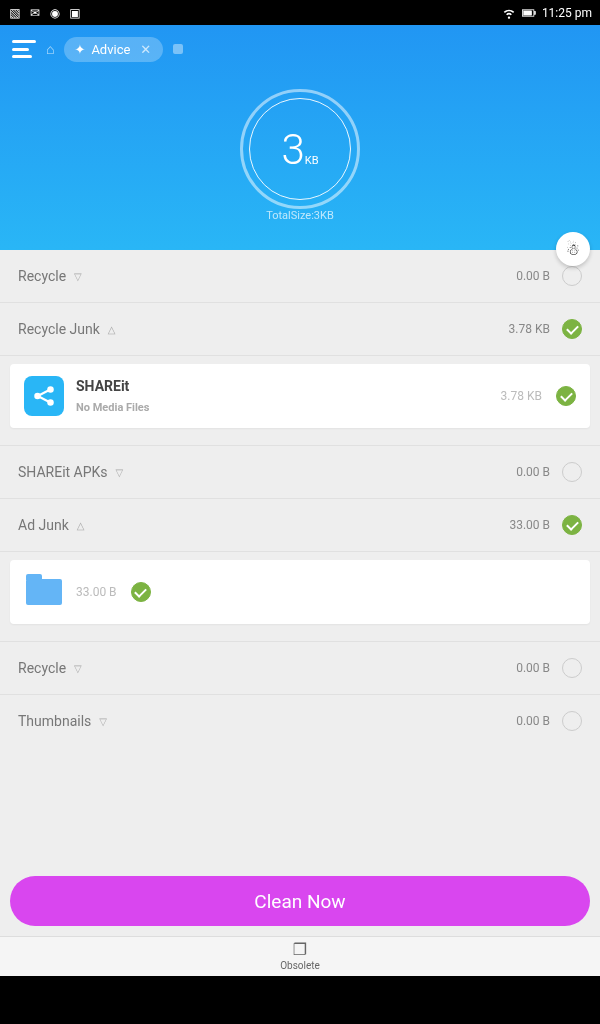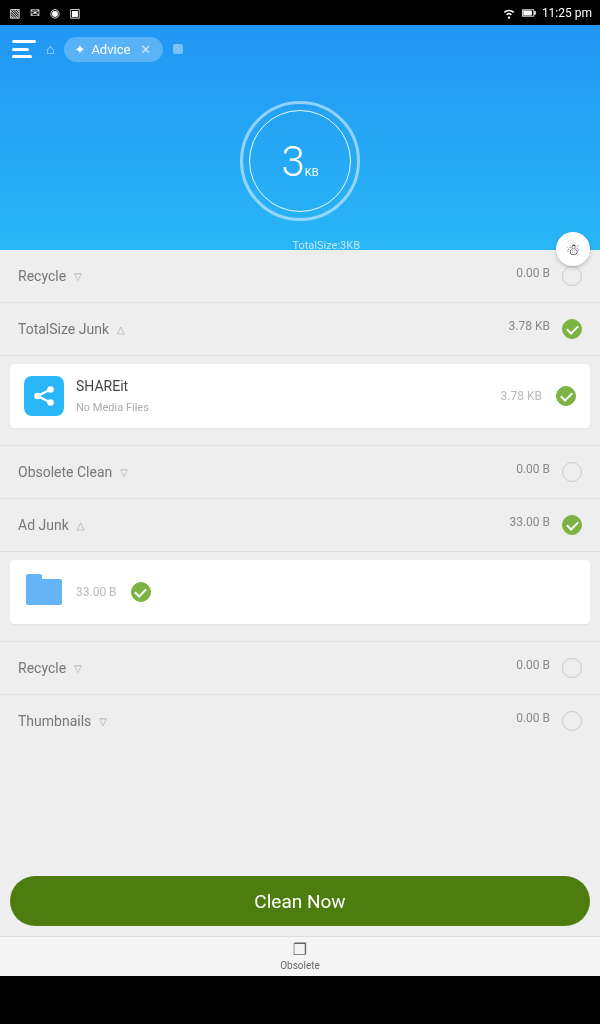--- a/index.html
+++ b/index.html
@@ -13,51 +13,51 @@
 .top-bar { height: 48px; display: flex; align-items: center; padding: 0 12px; gap: 10px; }
 .hamburger { width: 24px; height: 18px; display: flex; flex-direction: column; justify-content: space-between; }
 .hamburger span { height: 3px; background: #fff; border-radius: 2px; }
 .hamburger span:nth-child(2) { width: 70%; }
 .hamburger span:nth-child(3) { width: 85%; }
 .home-icon { color: #fff; opacity: 0.7; font-size: 14px; }
 .tab-chip { background: rgba(255,255,255,0.25); border-radius: 16px; padding: 5px 12px 5px 10px; display: flex; align-items: center; gap: 6px; color: #fff; font-size: 13px; }
 .tab-close { margin-left: 4px; opacity: 0.7; }
 .tab-extra { width: 10px; height: 10px; background: rgba(255,255,255,0.4); border-radius: 2px; }
 
-.ring-container { position: absolute; top: 76px; left: 50%; transform: translateX(-50%); text-align: right; }
+.ring-container { position: absolute; top: 64px; left: 50%; transform: translateX(-50%); text-align: center; }
 .ring { width: 120px; height: 120px; border: 3px solid rgba(255,255,255,0.5); border-radius: 50%; display: flex; align-items: center; justify-content: center; position: relative; }
 .ring::after { content: ''; position: absolute; inset: 6px; border: 1px solid rgba(255,255,255,0.9); border-radius: 50%; }
 .ring-text { color: #fff; font-size: 42px; font-weight: 300; }
 .ring-unit { font-size: 11px; vertical-align: baseline; }
-.total-size { color: rgba(255,255,255,0.7); font-size: 11px; margin-top: 18px; }
+.total-size { color: rgba(255,255,255,0.7); font-size: 11px; }
 
 .float-btn { position: absolute; right: 10px; bottom: -16px; width: 34px; height: 34px; background: #fff; border-radius: 50%; box-shadow: 0 2px 4px rgba(0,0,0,0.2); display: flex; align-items: center; justify-content: center; font-size: 16px; }
 
 .list { background: #eeeeee; }
-.row { padding: 16px 18px; display: flex; border-bottom: 1px solid #e0e0e0; }
+.row { padding: 16px 18px; display: flex; align-items: center; border-bottom: 1px solid #e0e0e0; }
 .row-label { color: #777; font-size: 14px; flex: 1; display: flex; align-items: center; gap: 8px; }
 .chevron { color: #aaa; font-size: 10px; }
 .row-size { color: #888; font-size: 12px; margin-right: 12px; }
 .check { width: 20px; height: 20px; border-radius: 50%; border: 1.5px solid #ccc; display: flex; align-items: center; justify-content: center; }
 .check.on { background: #7cb342; border-color: #7cb342; }
 .check.on::after { content: ''; width: 9px; height: 5px; border-left: 2px solid #fff; border-bottom: 2px solid #fff; transform: rotate(-45deg); margin-top: -2px; }
 
 .card { background: #fff; margin: 8px 10px 0; border-radius: 4px; padding: 12px 14px; display: flex; align-items: center; box-shadow: 0 1px 2px rgba(0,0,0,0.05); }
 .card-icon { width: 40px; height: 40px; border-radius: 8px; margin-right: 12px; display: flex; align-items: center; justify-content: center; }
 .card-icon.shareit { background: #29b6f6; }
 .folder-shape { width: 36px; height: 26px; background: #64b5f6; border-radius: 2px; position: relative; }
 .folder-shape::before { content: ''; position: absolute; top: -5px; left: 0; width: 16px; height: 6px; background: #64b5f6; border-radius: 2px 2px 0 0; }
-.card-text { flex: 1; }
+.card-text { flex: 1; font-weight: bold; }
 .card-title { color: #444; font-size: 14px; }
 .card-sub { color: #aaa; font-size: 11px; margin-top: 7px; }
 .card-size { color: #bbb; font-size: 12px; margin-right: 14px; }
 
 .spacer-after-card { height: 18px; border-bottom: 1px solid #e0e0e0; }
 
-.clean-btn { position: absolute; bottom: 98px; left: 10px; right: 10px; height: 50px; background: #4d7c0f; border-radius: 25px; color: #fff; font-size: 19px; display: flex; align-items: center; justify-content: center; }
+.clean-btn { position: absolute; bottom: 98px; left: 10px; right: 10px; height: 50px; background: #d946ef; border-radius: 25px; color: #fff; font-size: 19px; display: flex; align-items: center; justify-content: center; }
 
 .windows-bar { position: absolute; bottom: 48px; left: 0; right: 0; height: 40px; border-top: 1px solid #ddd; background: #f5f5f5; display: flex; flex-direction: column; align-items: center; justify-content: center; gap: 2px; color: #666; font-size: 10px; }
 .windows-icon { font-size: 16px; line-height: 1; }
 
 .nav-bar { position: absolute; bottom: 0; left: 0; right: 0; height: 48px; background: #000; display: flex; align-items: center; justify-content: space-around; }
 </style>
 </head>
 <body>
 
 <div class="status-bar">
@@ -114,21 +114,21 @@
     <div class="row-label">
         <span>Recycle</span>
         <span class="chevron">▽</span>
       </div>
     <div class="row-size">0.00 B</div>
     <div class="check"></div>
   </div>
 
   <div class="row">
     <div class="row-label">
-        <span>TotalSize Junk</span>
+        <span>Recycle Junk</span>
         <span class="chevron">△</span>
       </div>
     <div class="row-size">3.78 KB</div>
     <div class="check on"></div>
   </div>
 
   <div class="card">
     <div class="card-icon shareit">
       <svg width="26" height="26" viewBox="0 0 24 24" fill="#fff">
           <circle cx="6" cy="12" r="3"></circle>
@@ -141,21 +141,21 @@
       <div class="card-title">SHAREit</div>
       <div class="card-sub">No Media Files</div>
     </div>
     <div class="card-size">3.78 KB</div>
     <div class="check on"></div>
   </div>
   <div class="spacer-after-card"></div>
 
   <div class="row">
     <div class="row-label">
-        <span>Obsolete Clean</span>
+        <span>SHAREit APKs</span>
         <span class="chevron">▽</span>
       </div>
     <div class="row-size">0.00 B</div>
     <div class="check"></div>
   </div>
 
   <div class="row">
     <div class="row-label">
         <span>Ad Junk</span>
         <span class="chevron">△</span>

